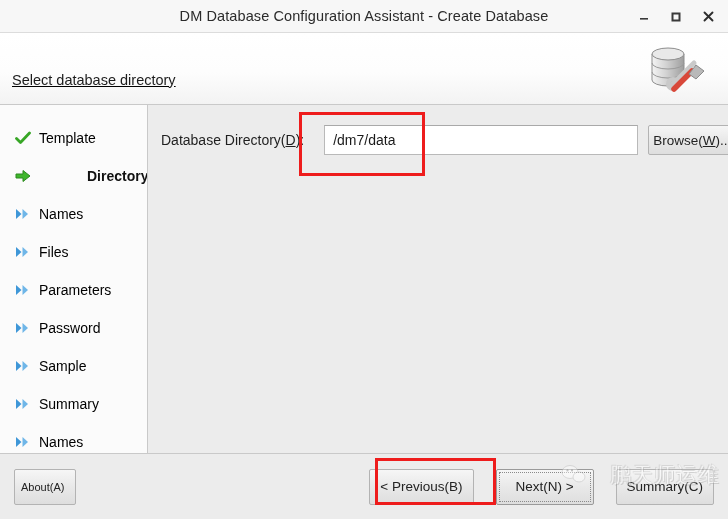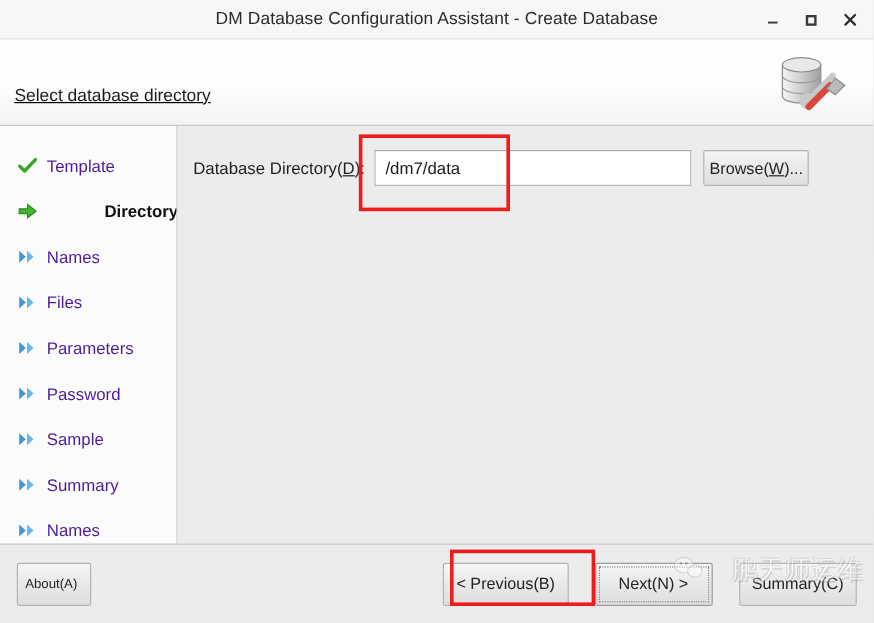--- a/index.html
+++ b/index.html
@@ -77,21 +77,21 @@
     background: #fbfbfb;
     border-right: 1px solid #c9c9c9;
     padding-top: 14px;
     overflow: hidden;
   }
   .nav-item {
     display: flex; align-items: center;
     height: 38px;
     padding-left: 14px;
     font-size: 14px;
-    color: #4c1d95;
+    color: #000000;
   }
   .nav-item.current { font-weight: bold; color: #111; gap: 48px; }
   .nav-ico {
     width: 18px; height: 16px;
     margin-right: 7px;
     display: flex; align-items: center; justify-content: center;
     flex: 0 0 18px;
   }
   .nav-ico svg { display: block; }
 
@@ -106,29 +106,30 @@
     padding-left: 13px;
     height: 34px;
   }
   .field-label {
     font-size: 14px; color: #1f1f1f;
     white-space: nowrap;
     margin-right: 8px;
   }
   .field-label u { text-decoration: underline; }
   .dir-input {
-    width: 264px; height: 30px;
+    width: 314px; height: 30px;
     background: #fff;
     border: 1px solid #b9b9b9;
     border-top-color: #a9a9a9;
     font-family: "Liberation Sans", sans-serif;
     font-size: 14px;
     color: #1a1a1a;
     padding: 12px 8px;
     outline: none;
+    margin-left: 12px;
   }
   .btn {
     font-family: "Liberation Sans", sans-serif;
     font-size: 13.5px;
     color: #232323;
     background: linear-gradient(180deg, #f6f6f6 0%, #e9e9e9 48%, #dedede 100%);
     border: 1px solid #b3b3b3;
     border-radius: 2px;
     height: 30px;
     padding: 0 4px;

